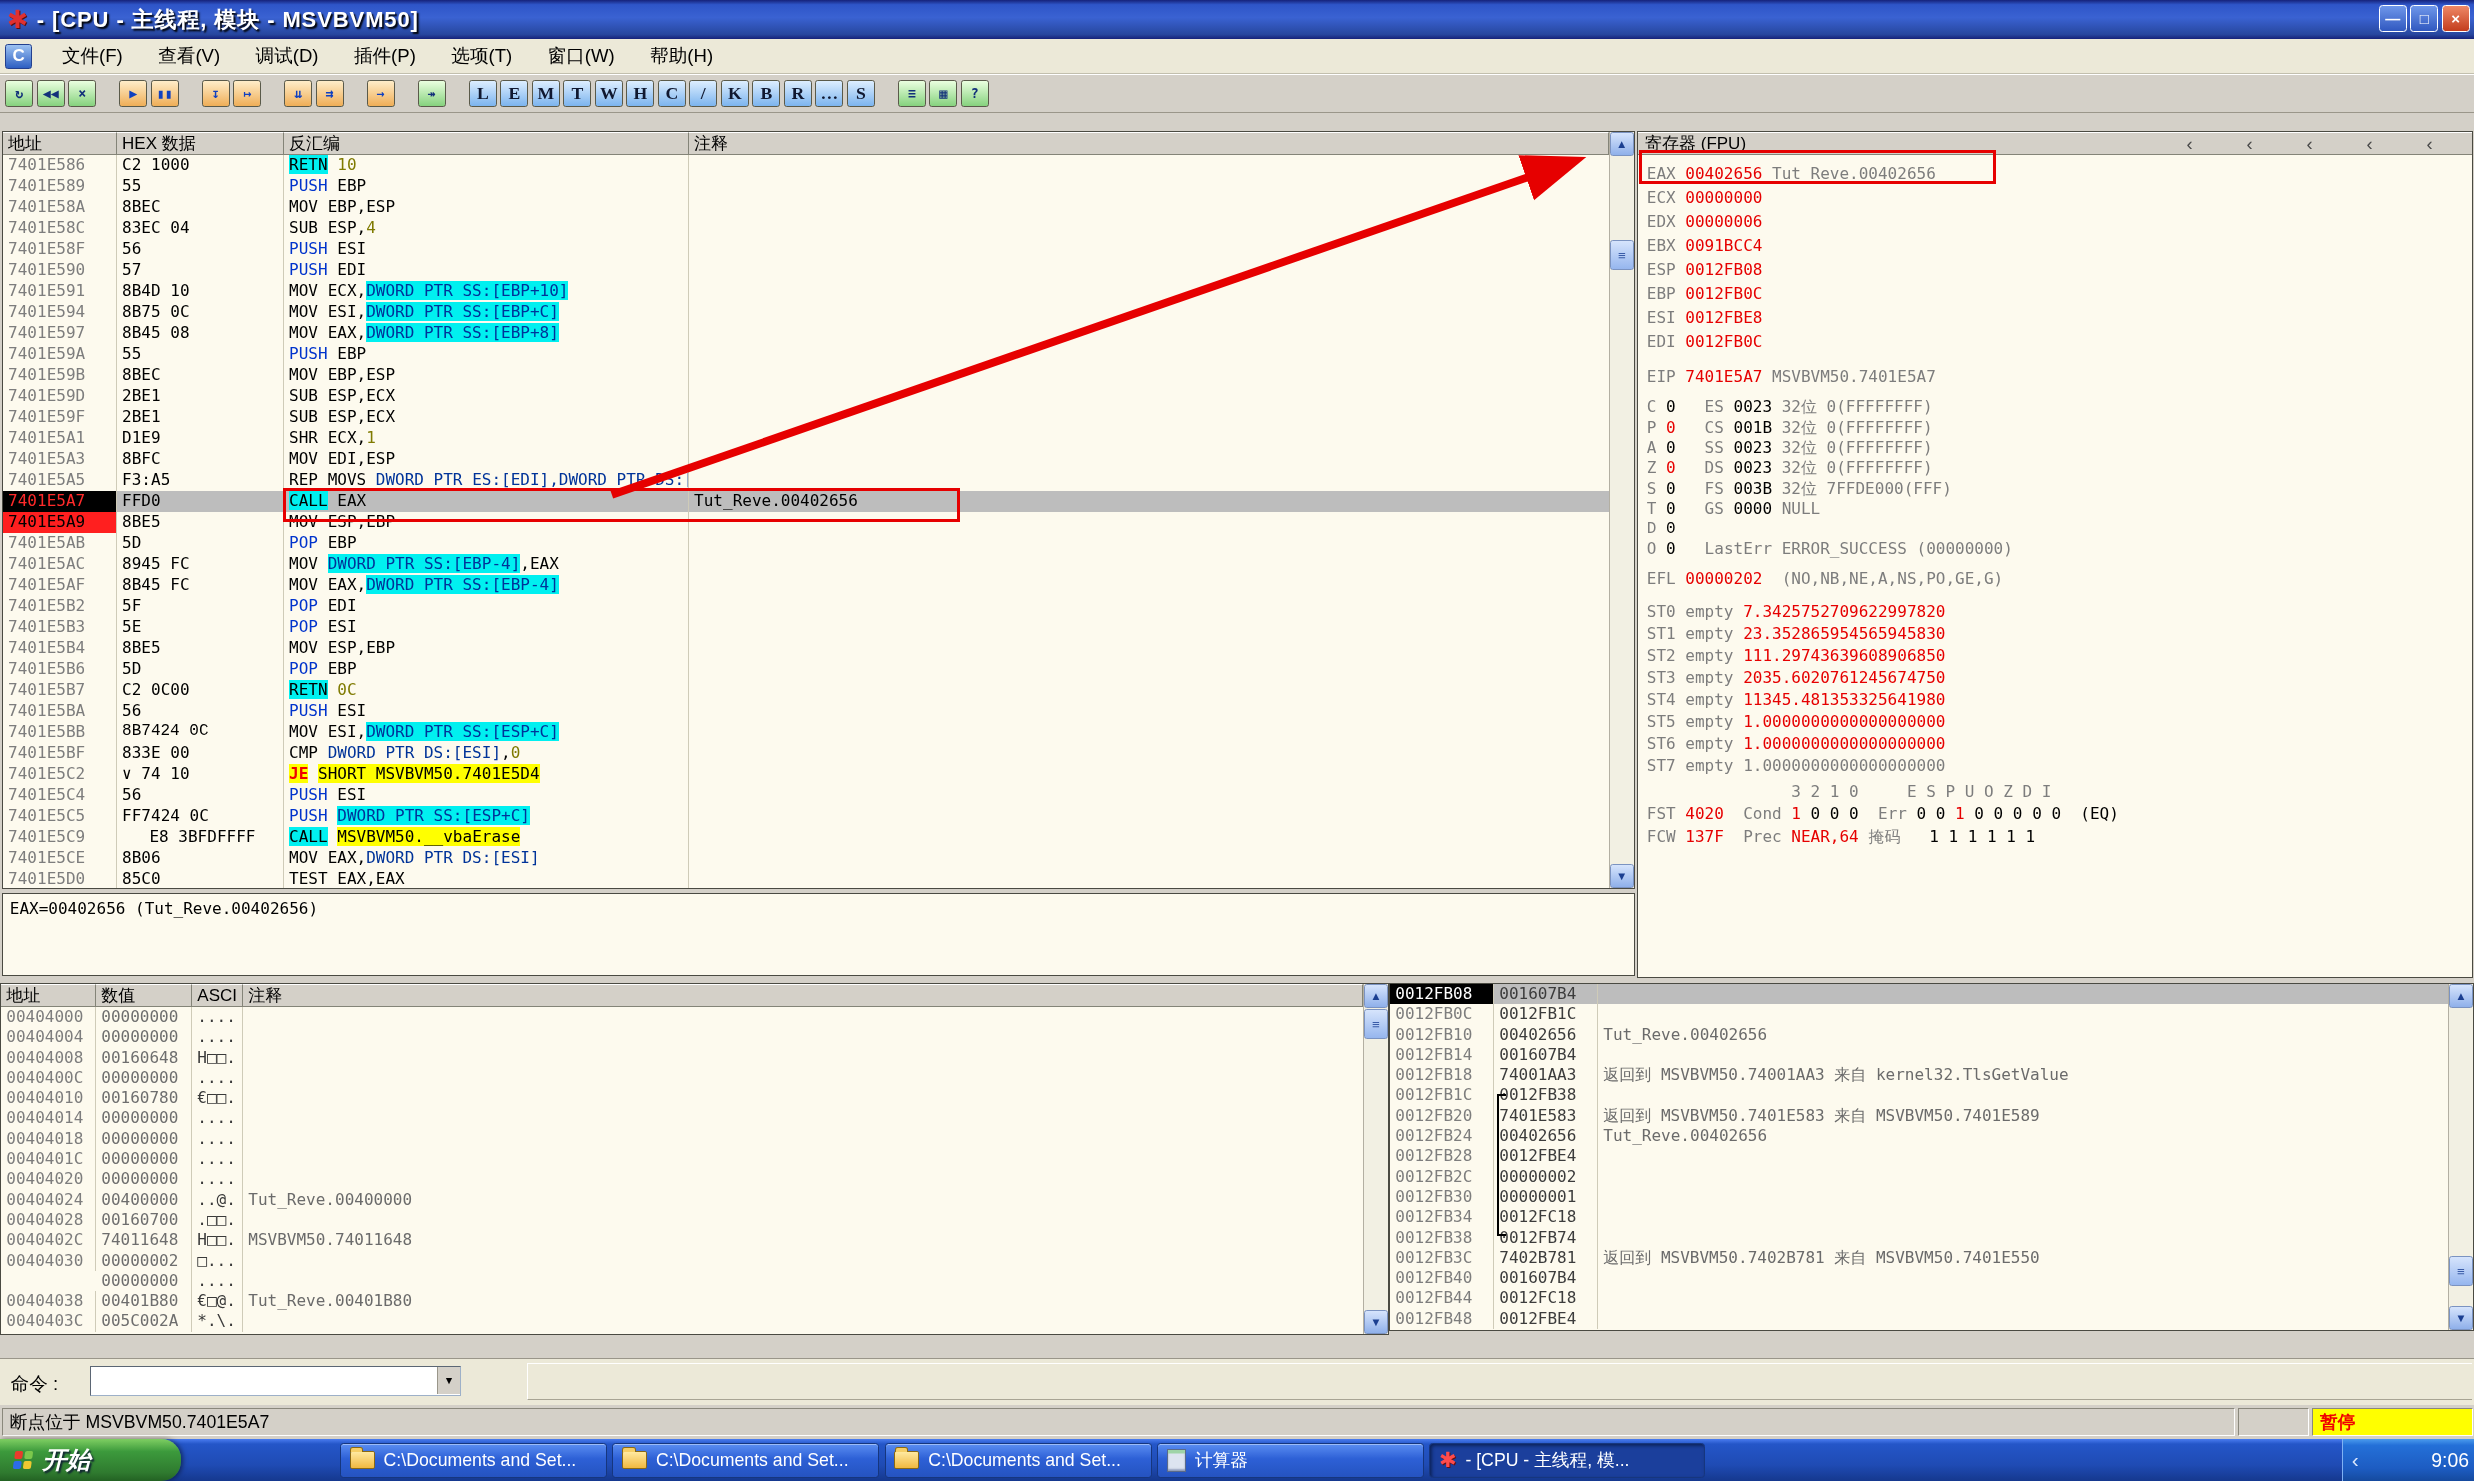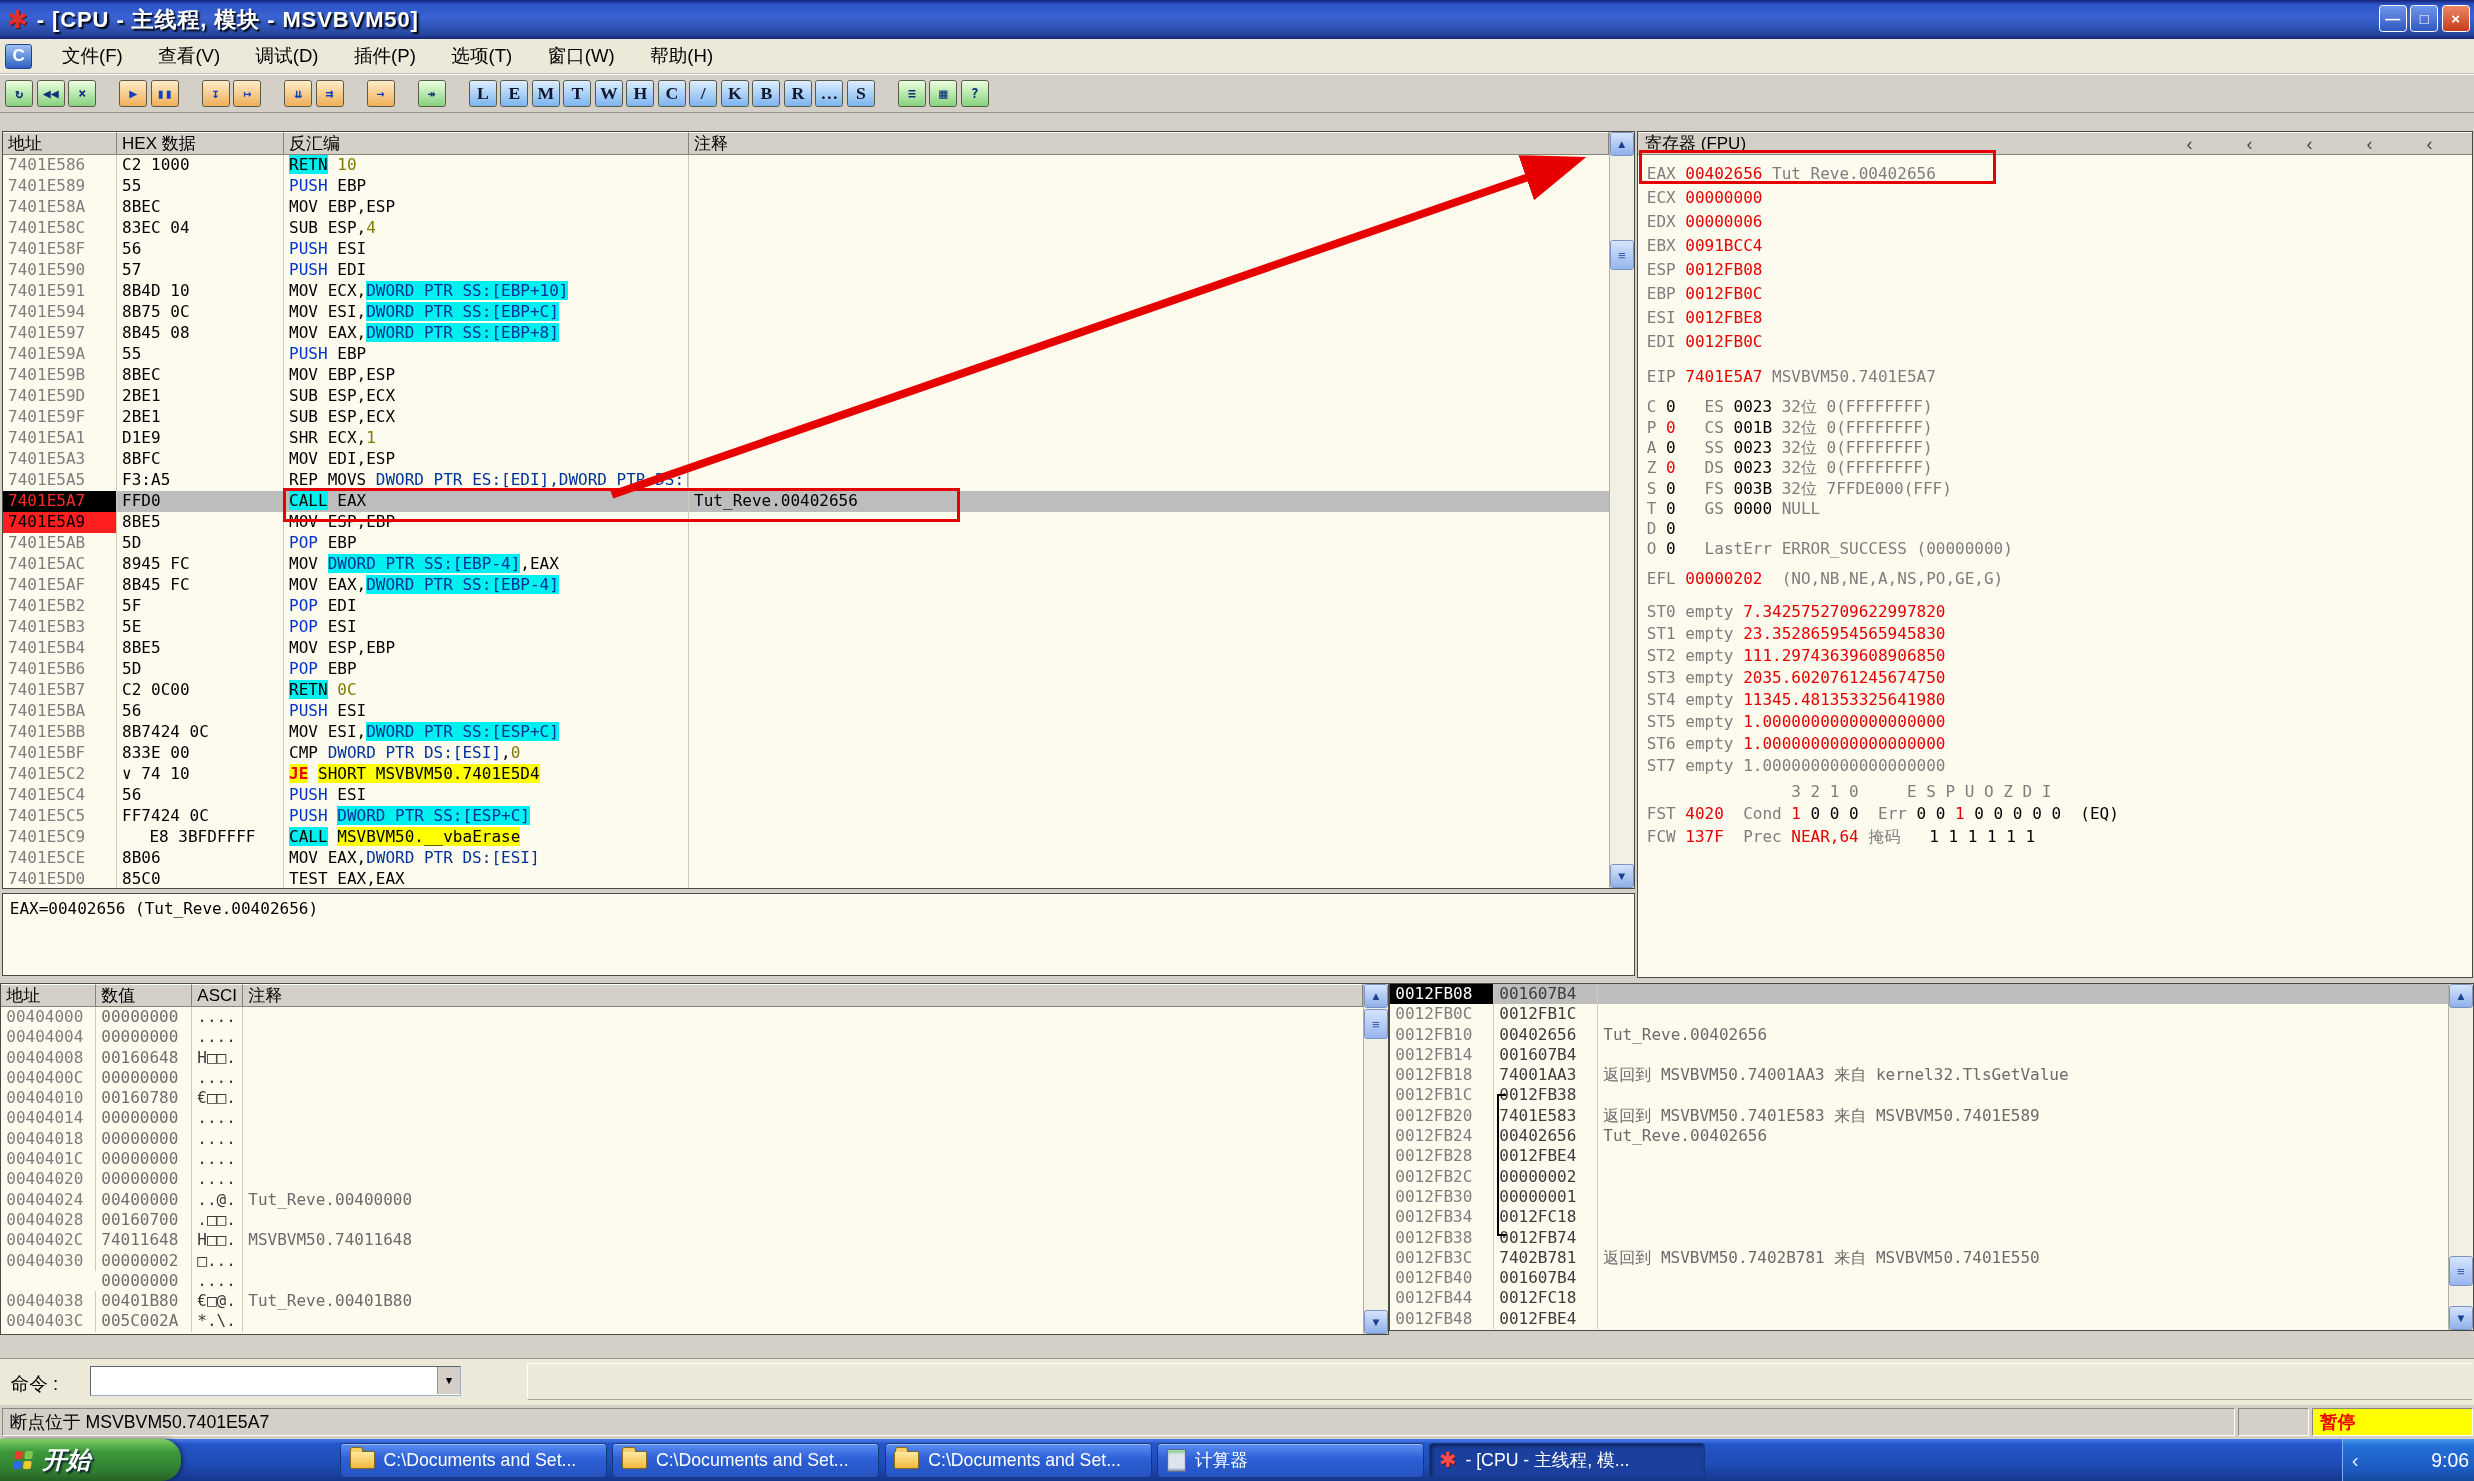--- a/index.html
+++ b/index.html
@@ -238,21 +238,21 @@
       <div class="drow"><div class="dc addr addr-red" style="width: 114px;">7401E5A9</div><div class="dc hex" style="width: 167px;">8BE5</div><div class="dc ins" style="width: 405px;"><span class="sg-k">MOV ESP,EBP</span></div><div class="dc cmt"></div></div>
       <div class="drow"><div class="dc addr" style="width: 114px;">7401E5AB</div><div class="dc hex" style="width: 167px;">5D</div><div class="dc ins" style="width: 405px;"><span class="sg-b">POP</span><span class="sg-k"> EBP</span></div><div class="dc cmt"></div></div>
       <div class="drow"><div class="dc addr" style="width: 114px;">7401E5AC</div><div class="dc hex" style="width: 167px;">8945 FC</div><div class="dc ins" style="width: 405px;"><span class="sg-k">MOV </span><span class="sg-hc">DWORD PTR SS:[EBP-4]</span><span class="sg-k">,EAX</span></div><div class="dc cmt"></div></div>
       <div class="drow"><div class="dc addr" style="width: 114px;">7401E5AF</div><div class="dc hex" style="width: 167px;">8B45 FC</div><div class="dc ins" style="width: 405px;"><span class="sg-k">MOV EAX,</span><span class="sg-hc">DWORD PTR SS:[EBP-4]</span></div><div class="dc cmt"></div></div>
       <div class="drow"><div class="dc addr" style="width: 114px;">7401E5B2</div><div class="dc hex" style="width: 167px;">5F</div><div class="dc ins" style="width: 405px;"><span class="sg-b">POP</span><span class="sg-k"> EDI</span></div><div class="dc cmt"></div></div>
       <div class="drow"><div class="dc addr" style="width: 114px;">7401E5B3</div><div class="dc hex" style="width: 167px;">5E</div><div class="dc ins" style="width: 405px;"><span class="sg-b">POP</span><span class="sg-k"> ESI</span></div><div class="dc cmt"></div></div>
       <div class="drow"><div class="dc addr" style="width: 114px;">7401E5B4</div><div class="dc hex" style="width: 167px;">8BE5</div><div class="dc ins" style="width: 405px;"><span class="sg-k">MOV ESP,EBP</span></div><div class="dc cmt"></div></div>
       <div class="drow"><div class="dc addr" style="width: 114px;">7401E5B6</div><div class="dc hex" style="width: 167px;">5D</div><div class="dc ins" style="width: 405px;"><span class="sg-b">POP</span><span class="sg-k"> EBP</span></div><div class="dc cmt"></div></div>
       <div class="drow"><div class="dc addr" style="width: 114px;">7401E5B7</div><div class="dc hex" style="width: 167px;">C2 0C00</div><div class="dc ins" style="width: 405px;"><span class="sg-cy">RETN</span><span class="sg-k"> </span><span class="sg-o">0C</span></div><div class="dc cmt"></div></div>
       <div class="drow"><div class="dc addr" style="width: 114px;">7401E5BA</div><div class="dc hex" style="width: 167px;">56</div><div class="dc ins" style="width: 405px;"><span class="sg-b">PUSH</span><span class="sg-k"> ESI</span></div><div class="dc cmt"></div></div>
-      <div class="drow"><div class="dc addr" style="width: 114px;">7401E5BB</div><div class="dc hex" style="width: 167px;">8B7424 0C</div><div class="dc ins" style="width: 405px;"><span class="sg-k">MOV ESI,</span><span class="sg-hc">DWORD PTR SS:[ESP+C]</span></div><div class="dc cmt"></div></div>
+      <div class="drow"><div class="dc addr" style="width: 114px;">7401E5BB</div><div class="dc hex" style="width: 167px; font-family: Liberation Mono, monospace;">8B7424 0C</div><div class="dc ins" style="width: 405px;"><span class="sg-k">MOV ESI,</span><span class="sg-hc">DWORD PTR SS:[ESP+C]</span></div><div class="dc cmt"></div></div>
       <div class="drow"><div class="dc addr" style="width: 114px;">7401E5BF</div><div class="dc hex" style="width: 167px;">833E 00</div><div class="dc ins" style="width: 405px;"><span class="sg-k">CMP </span><span class="sg-n">DWORD PTR DS:[ESI]</span><span class="sg-k">,</span><span class="sg-o">0</span></div><div class="dc cmt"></div></div>
       <div class="drow"><div class="dc addr" style="width: 114px;">7401E5C2</div><div class="dc hex" style="width: 167px;">∨ 74 10</div><div class="dc ins" style="width: 405px;"><span class="sg-hyr">JE</span><span class="sg-k"> </span><span class="sg-hy">SHORT MSVBVM50.7401E5D4</span></div><div class="dc cmt"></div></div>
       <div class="drow"><div class="dc addr" style="width: 114px;">7401E5C4</div><div class="dc hex" style="width: 167px;">56</div><div class="dc ins" style="width: 405px;"><span class="sg-b">PUSH</span><span class="sg-k"> ESI</span></div><div class="dc cmt"></div></div>
       <div class="drow"><div class="dc addr" style="width: 114px;">7401E5C5</div><div class="dc hex" style="width: 167px;">FF7424 0C</div><div class="dc ins" style="width: 405px;"><span class="sg-b">PUSH</span><span class="sg-k"> </span><span class="sg-hc">DWORD PTR SS:[ESP+C]</span></div><div class="dc cmt"></div></div>
       <div class="drow"><div class="dc addr" style="width: 114px;">7401E5C9</div><div class="dc hex" style="width: 167px; text-align: center;">E8 3BFDFFFF</div><div class="dc ins" style="width: 405px;"><span class="sg-cy">CALL</span><span class="sg-k"> </span><span class="sg-hy">MSVBVM50.__vbaErase</span></div><div class="dc cmt"></div></div>
       <div class="drow"><div class="dc addr" style="width: 114px;">7401E5CE</div><div class="dc hex" style="width: 167px;">8B06</div><div class="dc ins" style="width: 405px;"><span class="sg-k">MOV EAX,</span><span class="sg-n">DWORD PTR DS:[ESI]</span></div><div class="dc cmt"></div></div>
       <div class="drow"><div class="dc addr" style="width: 114px;">7401E5D0</div><div class="dc hex" style="width: 167px;">85C0</div><div class="dc ins" style="width: 405px;"><span class="sg-k">TEST EAX,EAX</span></div><div class="dc cmt"></div></div>
     </div>
   <div class="sb">
     <div class="sb-btn" style="top:0">▲</div>
@@ -283,21 +283,21 @@
       <div class="rline" style="line-height: 24px;"><span class="sg-g">EDI </span><span class="sg-r">0012FB0C</span></div>
       <div style="height: 10.6px;"></div>
       <div class="rline" style="line-height: 24px;"><span class="sg-g">EIP </span><span class="sg-r">7401E5A7</span><span class="sg-g"> MSVBVM50.7401E5A7</span></div>
       <div style="height: 8.8px;"></div>
       <div class="rline" style="line-height: 20.3px;"><span class="sg-g">C </span><span class="sg-k">0</span><span class="sg-k">   </span><span class="sg-g">ES </span><span class="sg-k">0023</span><span class="sg-g"> 32位 0(FFFFFFFF)</span></div>
       <div class="rline" style="line-height: 20.3px;"><span class="sg-g">P </span><span class="sg-r">0</span><span class="sg-k">   </span><span class="sg-g">CS </span><span class="sg-k">001B</span><span class="sg-g"> 32位 0(FFFFFFFF)</span></div>
       <div class="rline" style="line-height: 20.3px;"><span class="sg-g">A </span><span class="sg-k">0</span><span class="sg-k">   </span><span class="sg-g">SS </span><span class="sg-k">0023</span><span class="sg-g"> 32位 0(FFFFFFFF)</span></div>
       <div class="rline" style="line-height: 20.3px;"><span class="sg-g">Z </span><span class="sg-r">0</span><span class="sg-k">   </span><span class="sg-g">DS </span><span class="sg-k">0023</span><span class="sg-g"> 32位 0(FFFFFFFF)</span></div>
       <div class="rline" style="line-height: 20.3px;"><span class="sg-g">S </span><span class="sg-k">0</span><span class="sg-k">   </span><span class="sg-g">FS </span><span class="sg-k">003B</span><span class="sg-g"> 32位 7FFDE000(FFF)</span></div>
       <div class="rline" style="line-height: 20.3px;"><span class="sg-g">T </span><span class="sg-k">0</span><span class="sg-k">   </span><span class="sg-g">GS </span><span class="sg-k">0000</span><span class="sg-g"> NULL</span></div>
-      <div class="rline" style="line-height: 20.3px;"><span class="sg-g">D </span><span class="sg-k">0</span></div>
+      <div class="rline" style="line-height: 20.3px; font-family: Liberation Mono, monospace;"><span class="sg-g">D </span><span class="sg-k">0</span></div>
       <div class="rline" style="line-height: 20.3px;"><span class="sg-g">O </span><span class="sg-k">0</span><span class="sg-k">   </span><span class="sg-g">LastErr </span><span class="sg-g">ERROR_SUCCESS (00000000)</span></div>
       <div style="height: 8.8px;"></div>
       <div class="rline" style="line-height: 20.3px;"><span class="sg-g">EFL </span><span class="sg-r">00000202</span><span class="sg-g">  (NO,NB,NE,A,NS,PO,GE,G)</span></div>
       <div style="height: 12.4px;"></div>
       <div class="rline" style="line-height: 22px;"><span class="sg-g">ST0 </span><span class="sg-g">empty </span><span class="sg-r">7.3425752709622997820</span></div>
       <div class="rline" style="line-height: 22px;"><span class="sg-g">ST1 </span><span class="sg-g">empty </span><span class="sg-r">23.352865954565945830</span></div>
       <div class="rline" style="line-height: 22px;"><span class="sg-g">ST2 </span><span class="sg-g">empty </span><span class="sg-r">111.29743639608906850</span></div>
       <div class="rline" style="line-height: 22px;"><span class="sg-g">ST3 </span><span class="sg-g">empty </span><span class="sg-r">2035.6020761245674750</span></div>
       <div class="rline" style="line-height: 22px;"><span class="sg-g">ST4 </span><span class="sg-g">empty </span><span class="sg-r">11345.481353325641980</span></div>
       <div class="rline" style="line-height: 22px;"><span class="sg-g">ST5 </span><span class="sg-g">empty </span><span class="sg-r">1.0000000000000000000</span></div>

